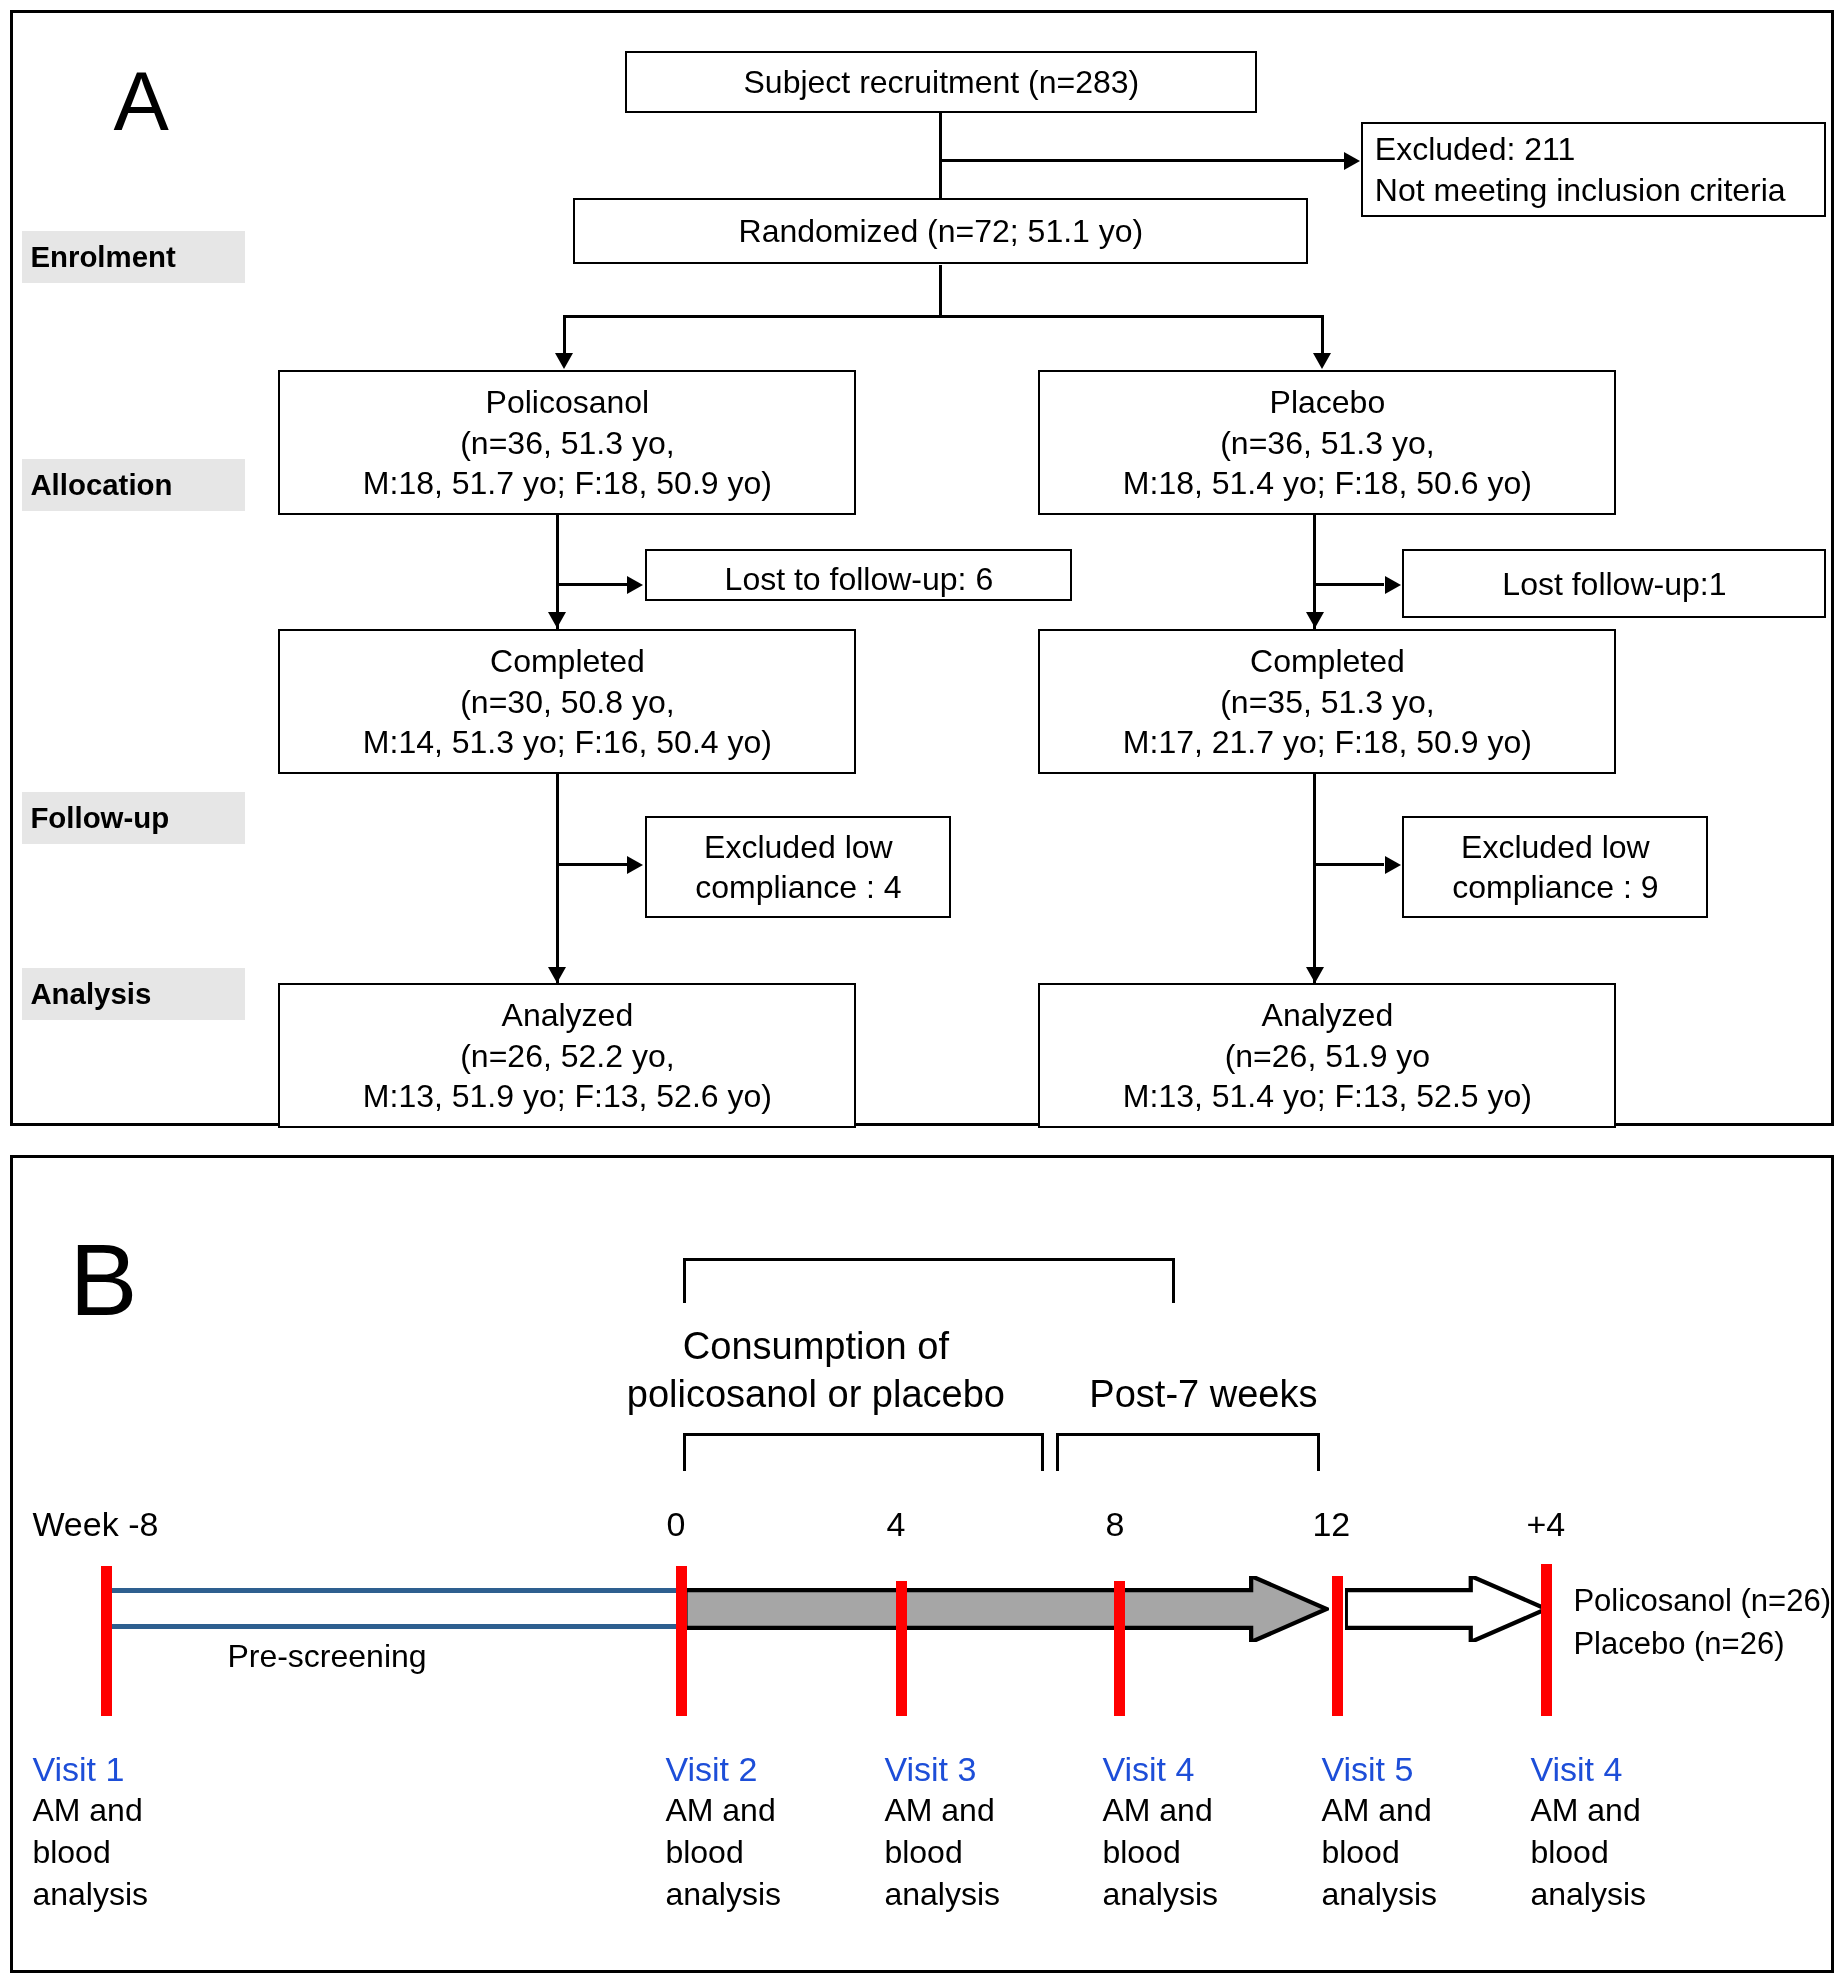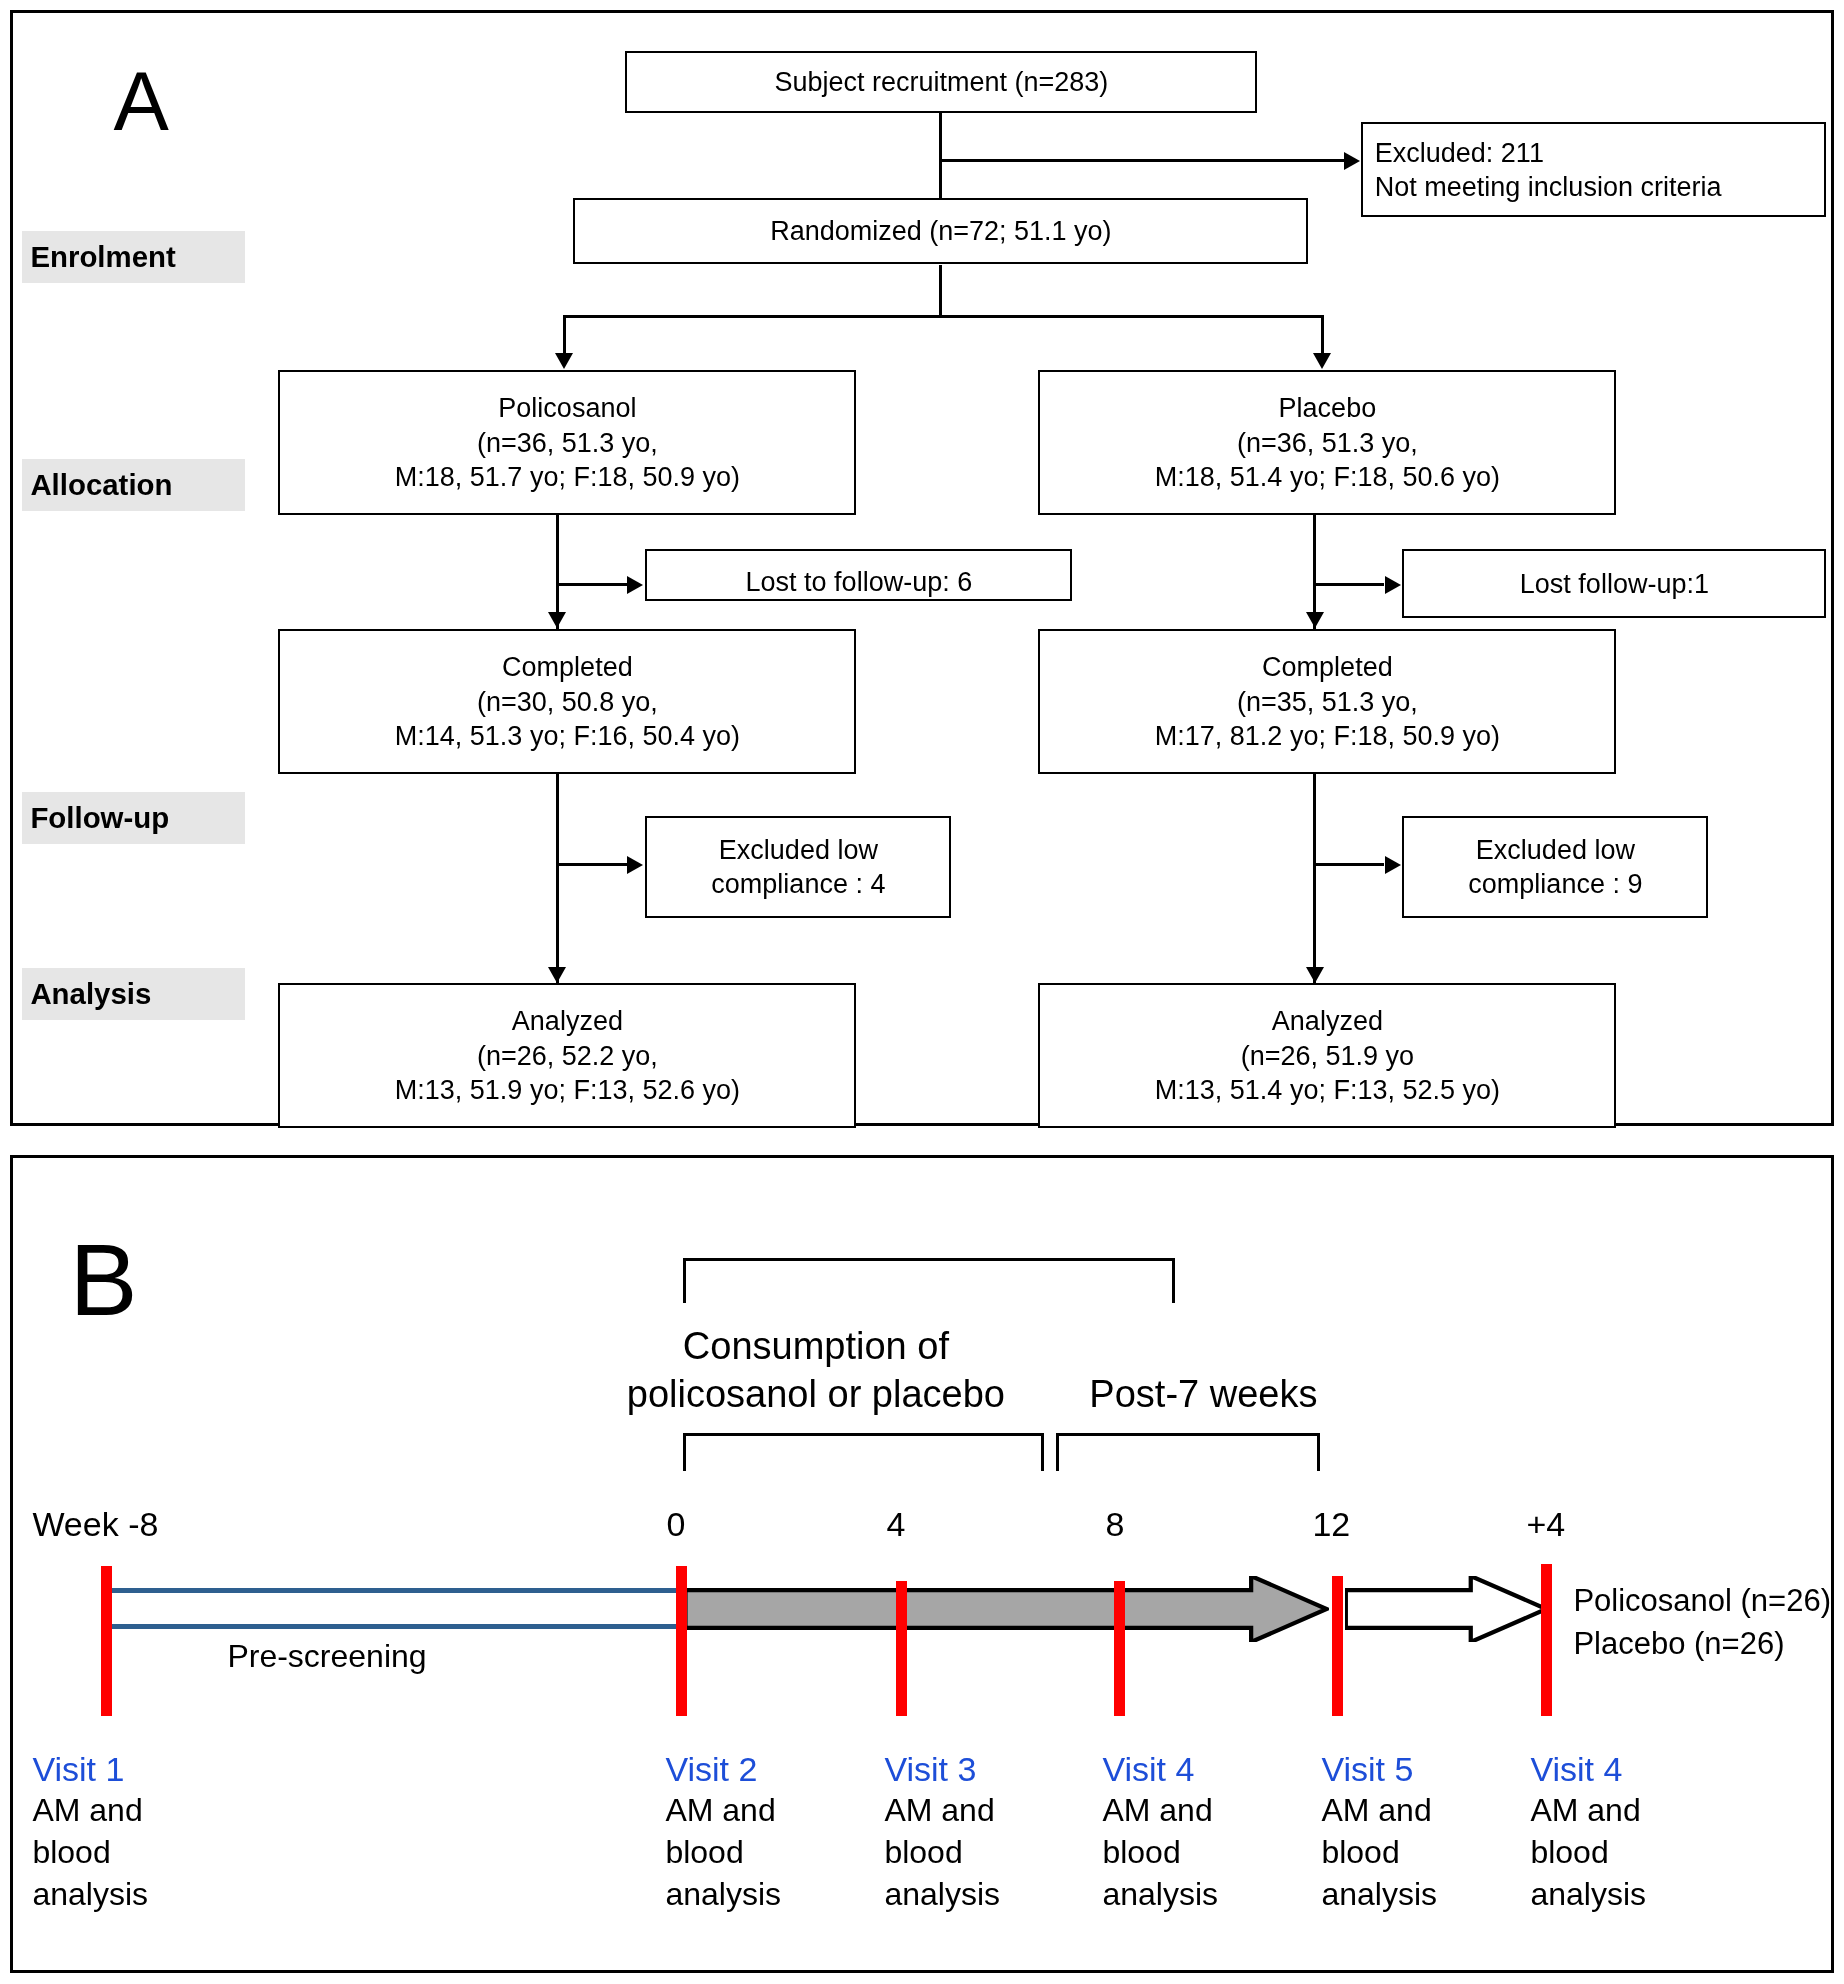--- a/index.html
+++ b/index.html
@@ -10,21 +10,21 @@
   .panel{position:absolute;border:3.3px solid #000;background:#fff;box-sizing:border-box;}
   #panelA{left:10.4px;top:10.4px;width:1824px;height:1116px;}
   #panelB{left:10.4px;top:1155px;width:1824px;height:818px;}
 
   .panel-letter{position:absolute;font-size:83px;line-height:1;font-weight:400;}
 
   
   .fbox{
     position:absolute;border:2.4px solid #000;background:#fff;box-sizing:border-box;
     display:flex;flex-direction:column;align-items:center;justify-content:center;
-    font-size:27px;line-height:1.27;text-align:center;
+    font-size:32px;line-height:1.27;text-align:center;
   }
   .fbox.left-al{align-items:flex-start;text-align:left;padding-left:11.4px;}
   .fbox .ln{display:block;white-space:nowrap;}
 
   
   .stage{
     position:absolute;background:#e6e6e6;font-weight:bold;font-size:29.4px;
     display:flex;align-items:center;padding:2.8px 8.5px;box-sizing:border-box;
   }
 
@@ -121,21 +121,21 @@
   </div>
 
   <div class="fbox" style="left:265px;top:616px;width:578px;height:145px;">
     <span class="ln">Completed</span>
     <span class="ln">(n=30, 50.8 yo,</span>
     <span class="ln">M:14, 51.3 yo; F:16, 50.4 yo)</span>
   </div>
   <div class="fbox" style="left:1025px;top:616px;width:578px;height:145px;">
     <span class="ln">Completed</span>
     <span class="ln">(n=35, 51.3 yo,</span>
-    <span class="ln">M:17, 81.2 yo; F:18, 50.9 yo)</span>
+    <span class="ln">M:17, 21.7 yo; F:18, 50.9 yo)</span>
   </div>
 
   <div class="vline" style="left:543px;top:761px;height:209px;"></div>
   <div class="hline" style="left:543px;top:850px;width:71px;"></div>
   <div class="arrow-right" style="left:614px;top:843px;"></div>
   <div class="arrow-down" style="left:535px;top:954px;"></div>
 
   <div class="fbox" style="left:632px;top:803px;width:306px;height:102px;">
     <span class="ln">Excluded low</span>
     <span class="ln">compliance : 4</span>

